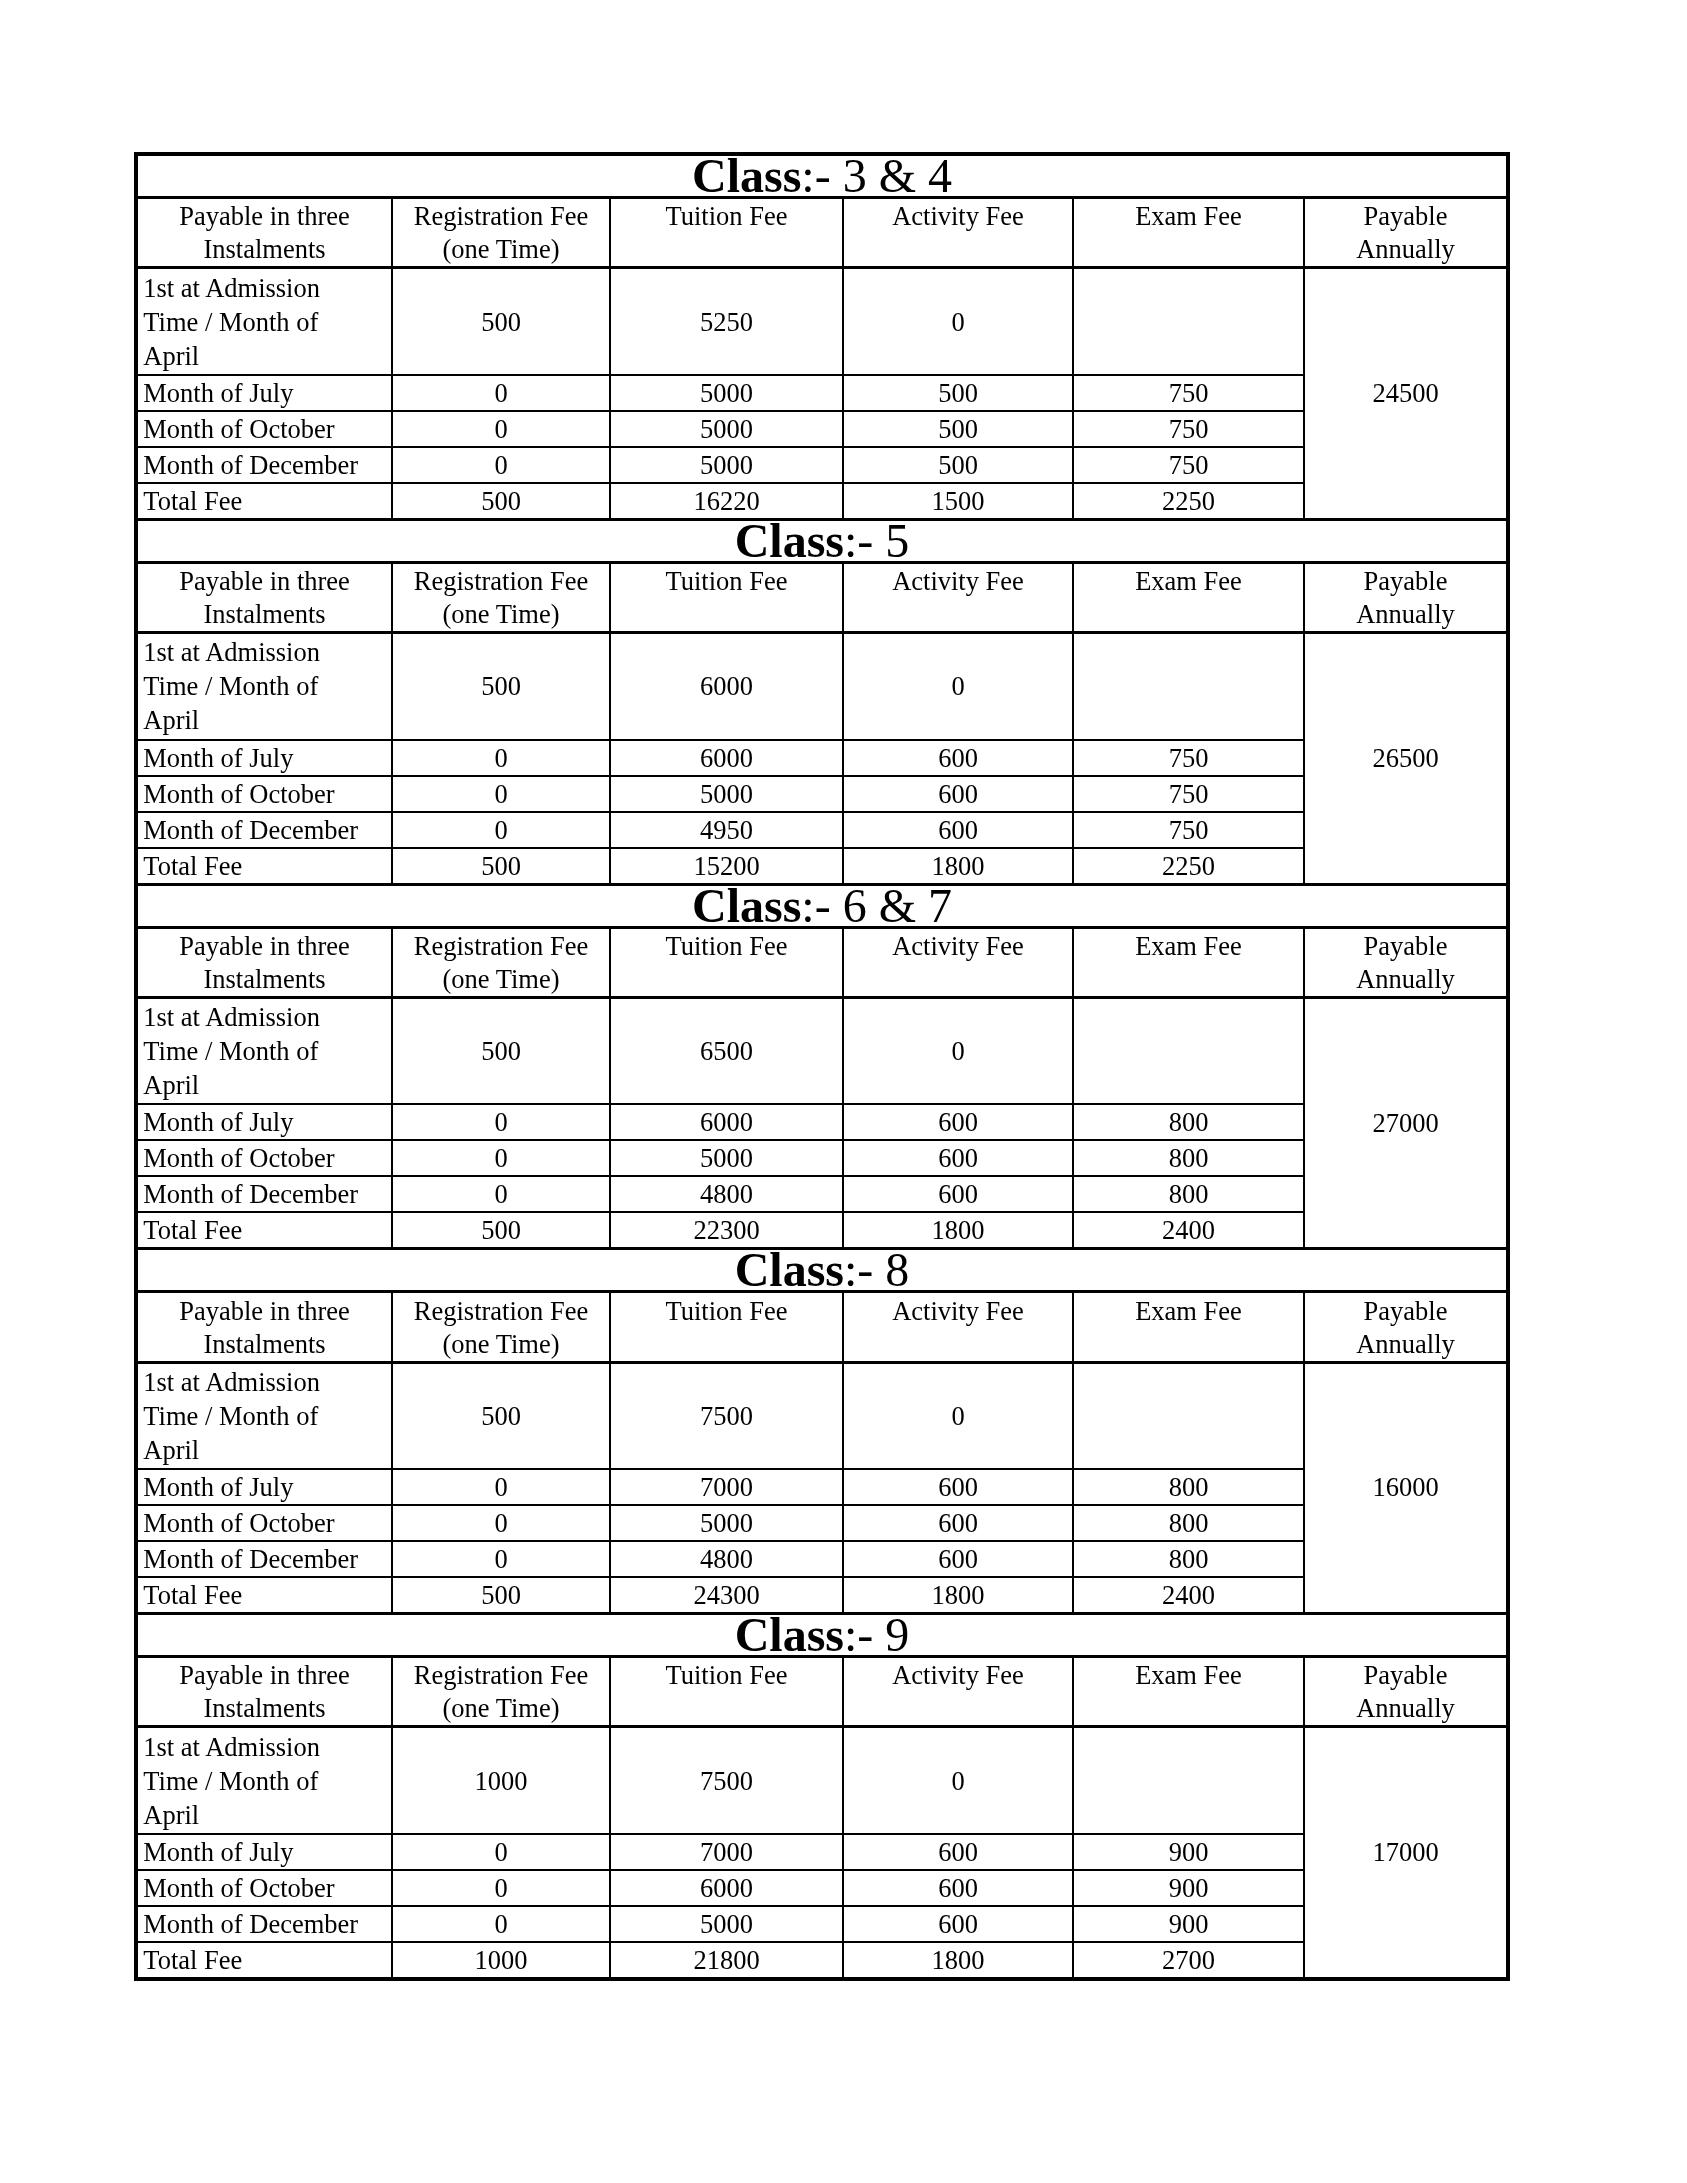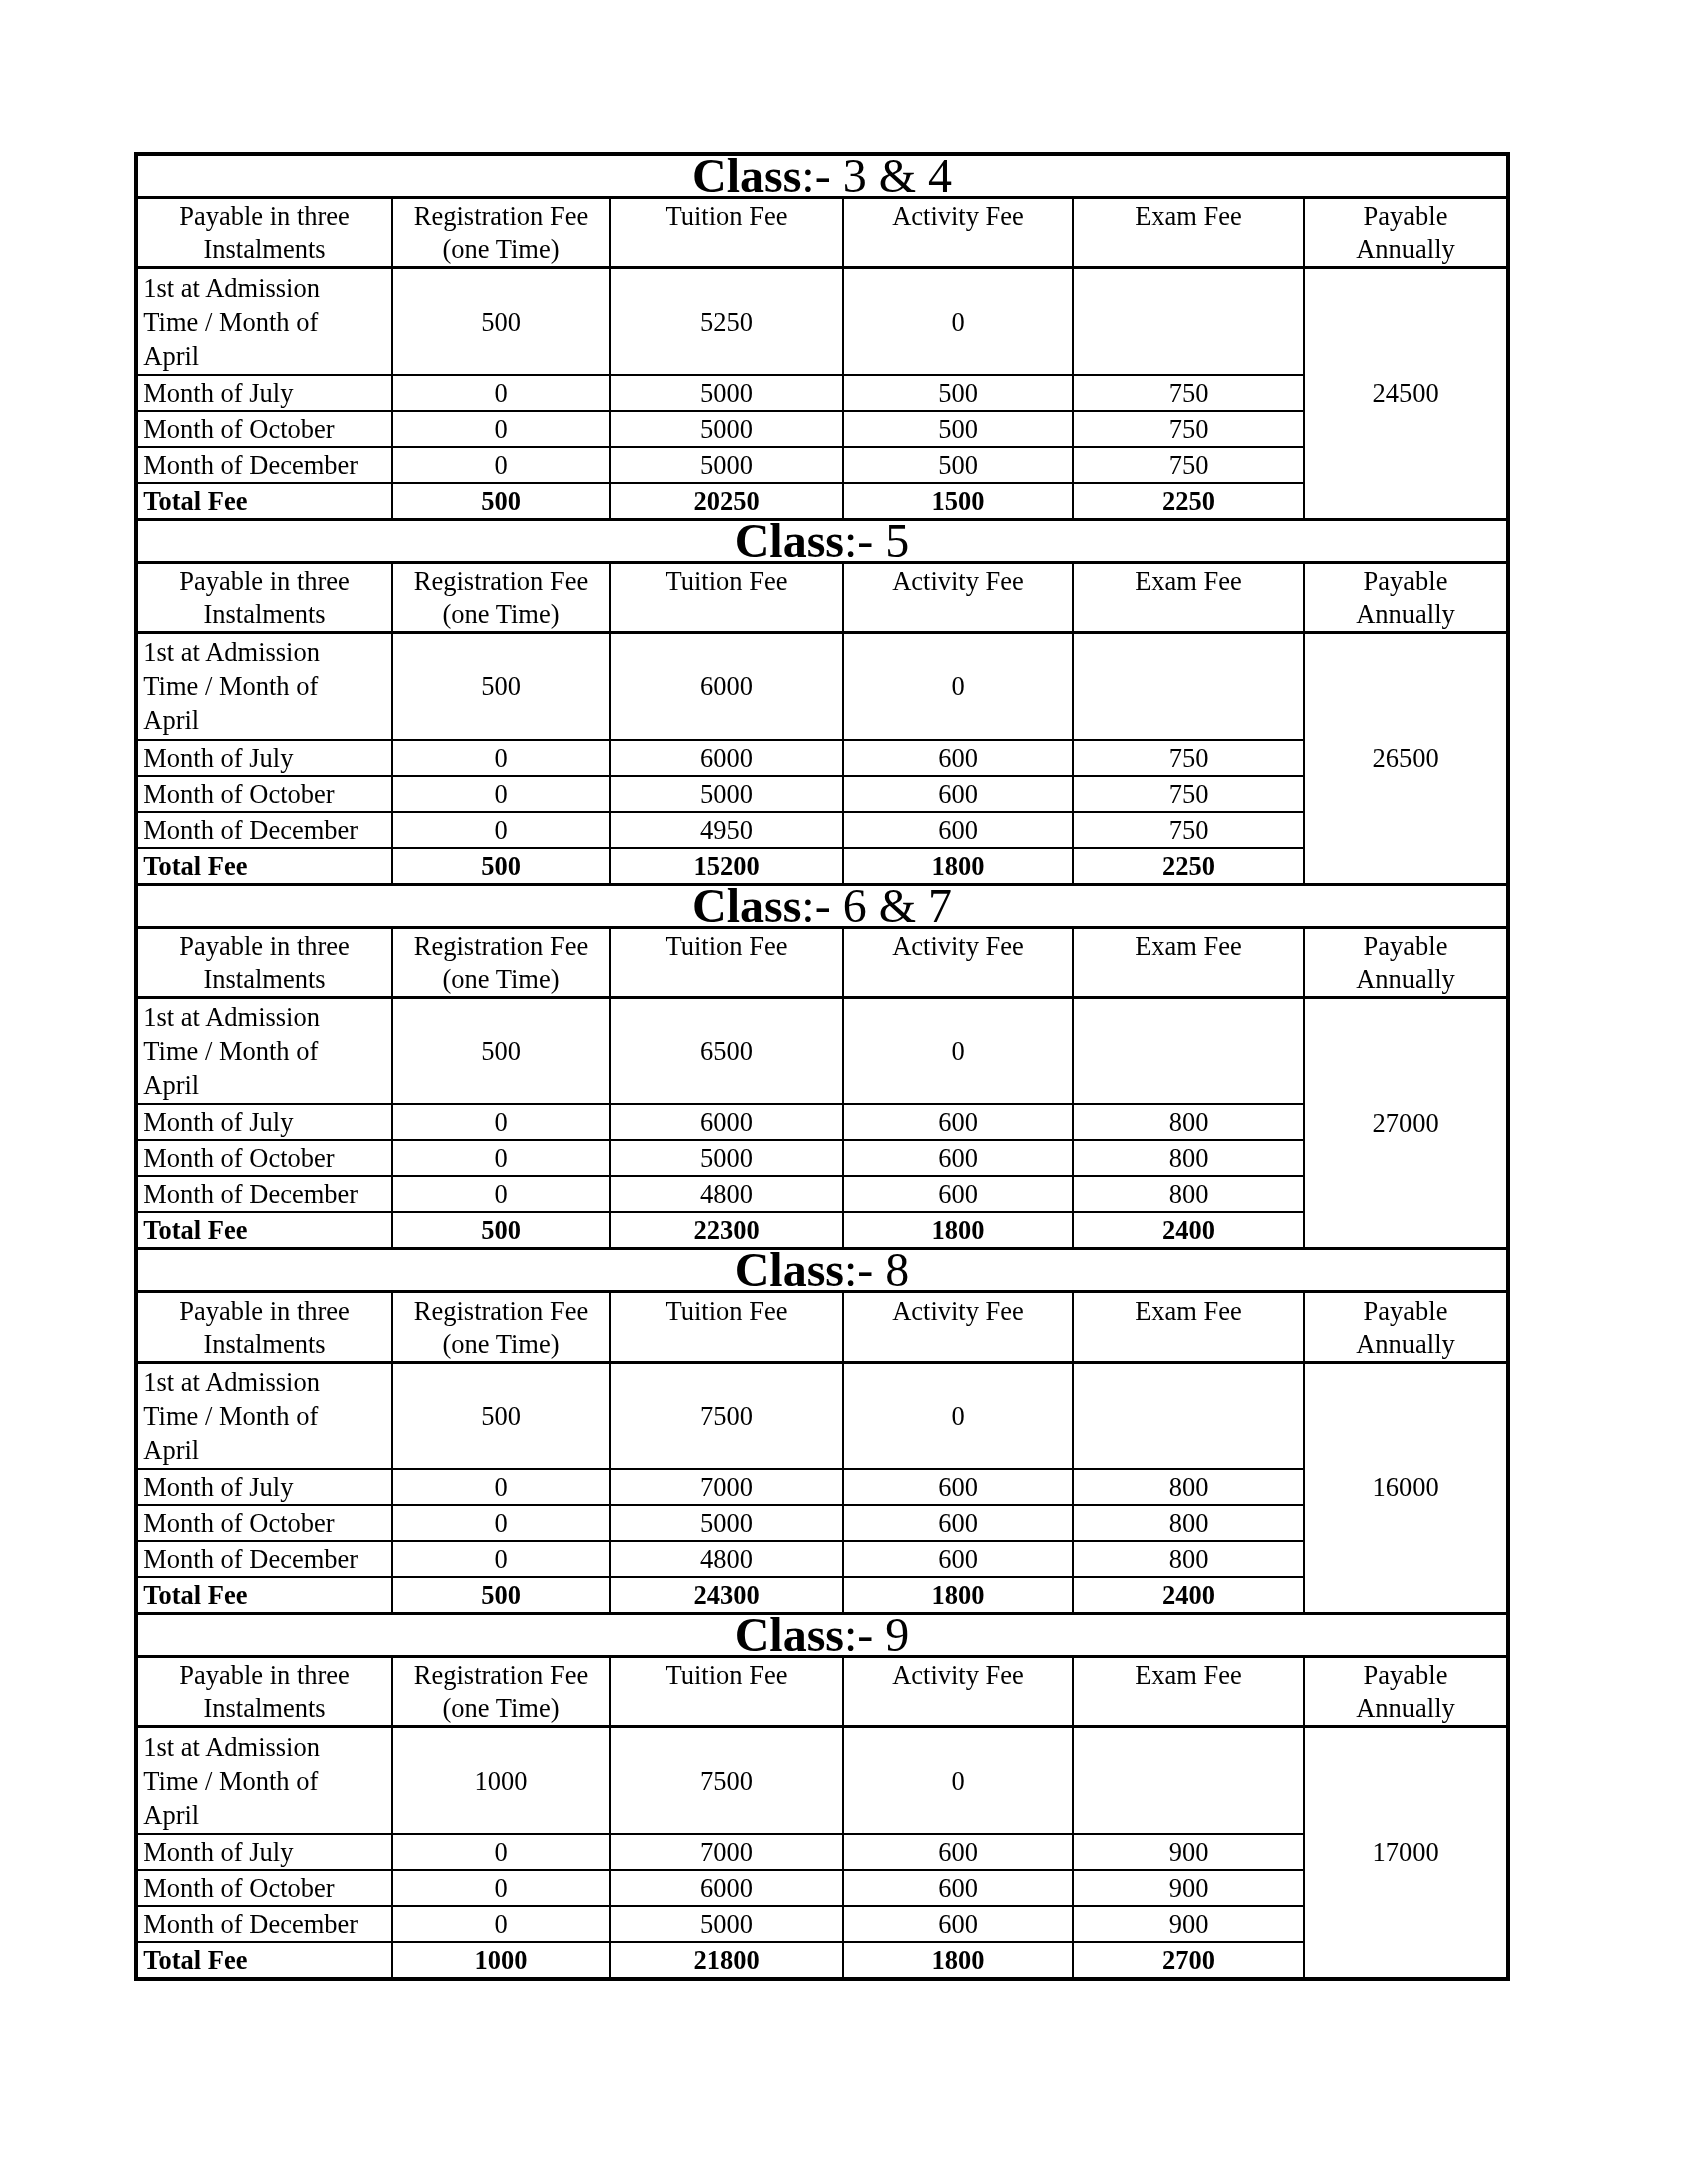--- a/index.html
+++ b/index.html
@@ -54,21 +54,21 @@
     line-height: 34px;
     white-space: pre-line;
   }
   td.num {
     text-align: center;
     vertical-align: middle;
     font-size: 26.5px;
     line-height: 30px;
     padding: 0 2.6px;
   }
-  tr.r-total td { font-weight: bold; }
+  tr.r-total td { font-weight: normal; }
   td.annual {
     text-align: center;
     vertical-align: middle;
     font-weight: normal;
     font-size: 26.5px;
   }
 </style>
 </head>
 <body>
 
@@ -124,21 +124,21 @@
   <tr class="r-month">
     <td class="lbl">Month of December</td>
     <td class="num">0</td>
     <td class="num">5000</td>
     <td class="num">500</td>
     <td class="num">750</td>
   </tr>
   <tr class="r-total">
     <td class="lbl">Total Fee</td>
     <td class="num">500</td>
-    <td class="num">20250</td>
+    <td class="num">16220</td>
     <td class="num">1500</td>
     <td class="num">2250</td>
   </tr>
 
   <tr class="r-title">
     <td colspan="6"><span class="tbold">Class</span><span>:- 5</span></td>
   </tr>
   <tr class="r-head">
     <th>Payable in three
 Instalments</th>

